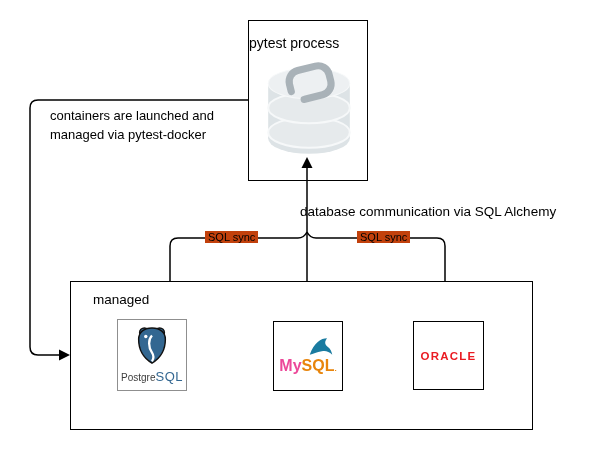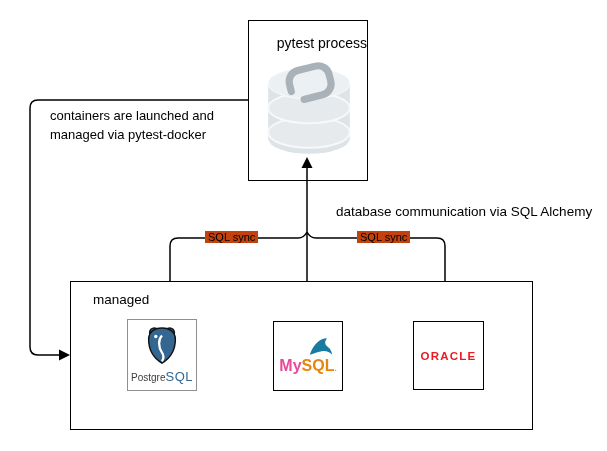--- a/index.html
+++ b/index.html
@@ -5,39 +5,39 @@
   html,body{margin:0;padding:0;background:#ffffff;}
   #canvas{
     position:relative;width:607px;height:451px;background:#ffffff;overflow:hidden;
     font-family:"Liberation Sans","DejaVu Sans",sans-serif;color:#000;
   }
   .box{
     position:absolute;border:1.5px solid #000;background:#fff;box-sizing:border-box;
   }
   #pytest-box{left:248px;top:20px;width:120px;height:161px;}
   #pytest-box .box-title{
-    display:block;text-align:right;margin-top:14px;font-size:14px;
+    display:block;text-align:left;margin-top:14px;font-size:14px;
   }
   #stack-icon{position:absolute;left:15px;top:40px;}
   #docker-box{left:70px;top:281px;width:463px;height:149px;}
   #docker-box .box-title{position:absolute;left:22px;top:10px;font-size:13.5px;}
   #connector-layer{position:absolute;left:0;top:0;width:607px;height:451px;pointer-events:none;}
   .note{position:absolute;font-size:13px;line-height:19px;}
   #note-containers{left:50px;top:106px;width:210px;}
-  #note-sqlalchemy{left:336px;top:202px;font-size:13.5px;white-space:nowrap;}
+  #note-sqlalchemy{left:300px;top:202px;font-size:13.5px;white-space:nowrap;}
   .edge-label{
     position:absolute;font-size:11px;background:#c2410c;padding:0 3px;white-space:nowrap;
   }
   #sql-sync-left{left:205px;top:231px;}
   #sql-sync-right{left:357px;top:231px;}
   .logo-card{
     position:absolute;background:#fff;box-sizing:border-box;
     display:flex;flex-direction:column;align-items:center;justify-content:center;
   }
-  #postgres-card{left:56px;top:37px;width:70px;height:72px;border:1px solid #8f8f8f;}
+  #postgres-card{left:46px;top:37px;width:70px;height:72px;border:1px solid #8f8f8f;}
   #mysql-card{left:202px;top:39px;width:70px;height:70px;border:1px solid #000;}
   #oracle-card{left:342px;top:39px;width:71px;height:69px;border:1px solid #000;text-align:center;}
   #postgres-word{font-size:10px;color:#3d3d3d;margin-top:1px;white-space:nowrap;}
   #postgres-word .pg-sql{font-size:13px;color:#336791;letter-spacing:0.5px;}
   #mysql-word{font-size:16px;font-weight:bold;white-space:nowrap;line-height:14px;}
   #mysql-word .my{color:#ec4899;}
   #mysql-word .sql{color:#e8850c;}
   #mysql-word .tm{font-size:8px;color:#e8850c;vertical-align:baseline;}
   #mysql-dolphin{align-self:flex-end;margin-right:8px;margin-bottom:1px;}
   #oracle-word{font-size:11.5px;font-weight:bold;color:#ea1b22;letter-spacing:1.2px;white-space:nowrap;}

